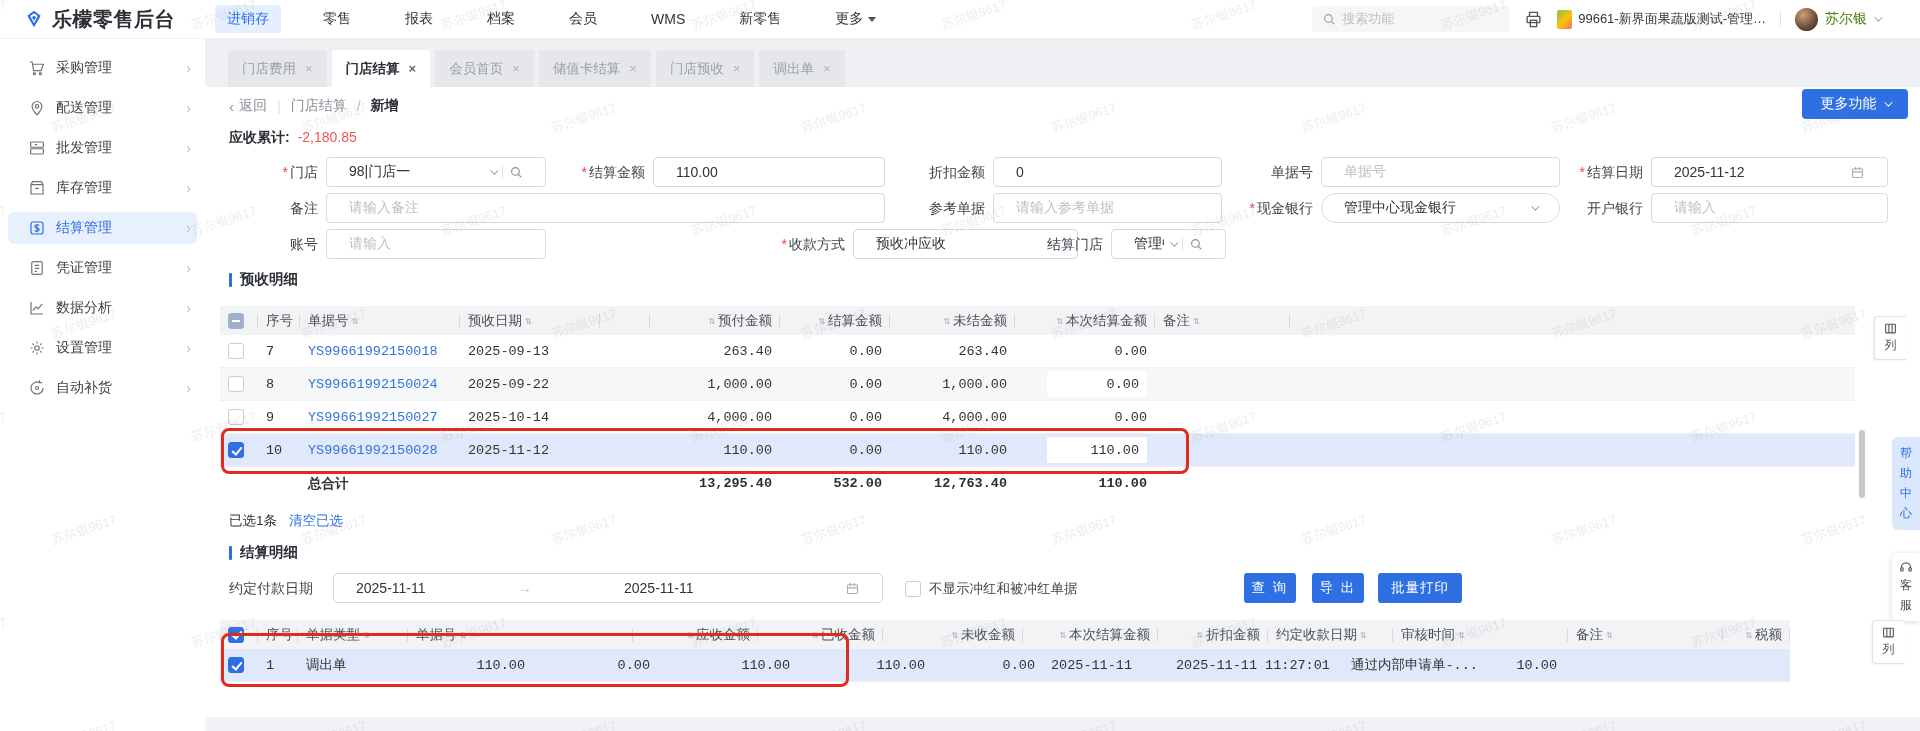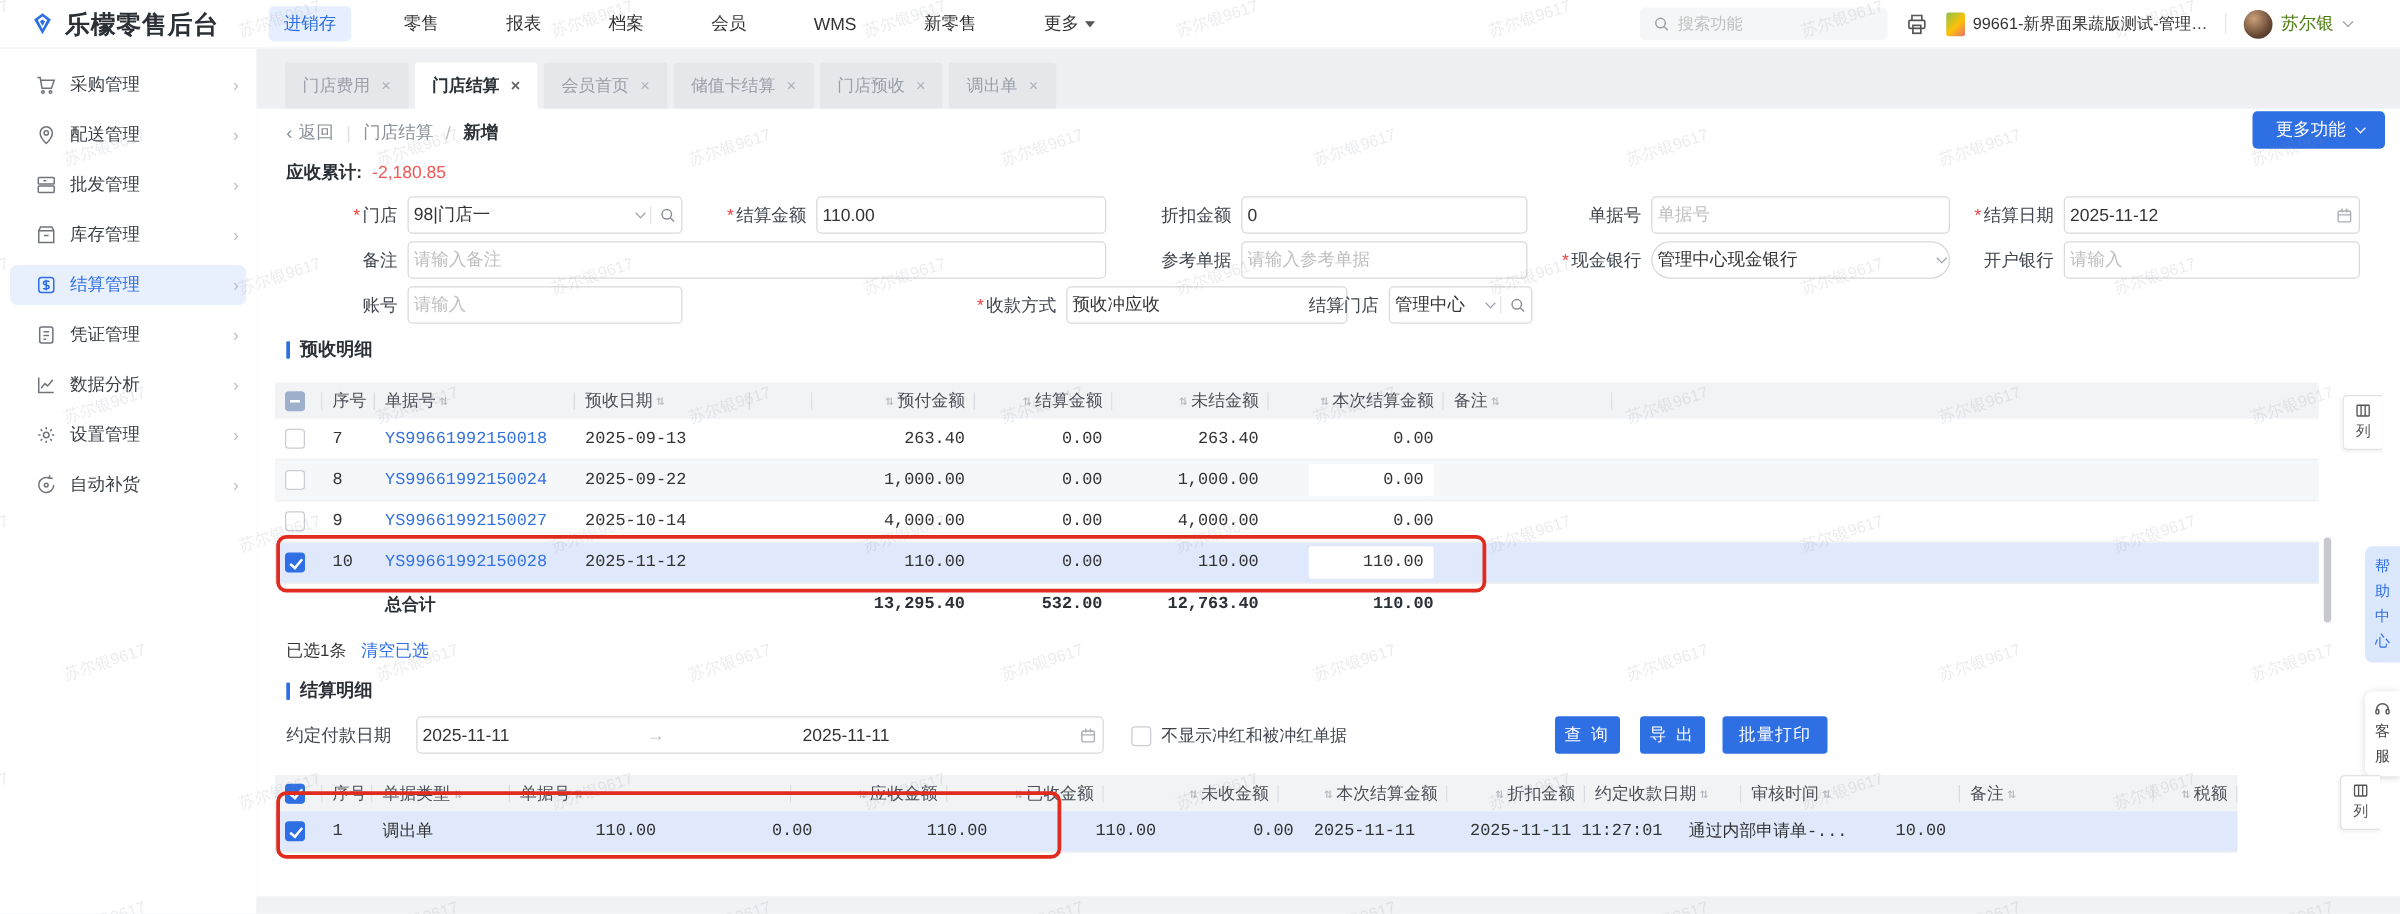--- a/index.html
+++ b/index.html
@@ -58,21 +58,21 @@
   .chev.small { width:6px; height:6px; }
   .chev.gray { color:#9aa0a8; }
 
   .summary { left:24px; top:42px; font-size:14px; display:flex; gap:8px;}
   .summary-label { color:#2b2f36; font-weight:bold; }
   .summary-value { color:#f25555; }
 
   
   .f-label { position:absolute; height:30px; line-height:30px; font-size:14px; color:#3f444d; text-align:right; white-space:nowrap;}
   .f-label .req { color:#f03e3e; margin-right:2px; }
-  .f-ctrl { position:absolute; height:30px; border:1px solid #d9d9d9; border-radius:4px; background:#fff; display:flex; align-items:center; font-size:14px; color:#333; padding:0 4px; gap:6px;}
+  .f-ctrl { position:absolute; height:30px; border:1px solid #d9d9d9; border-radius:4px; background:#fff; display:flex; align-items:center; font-size:14px; color:#333; padding:0 22px; gap:6px;}
   .f-ctrl .val { flex:1; white-space:nowrap; overflow:hidden; }
   .f-ctrl .ph { color:#bfbfbf; }
   .f-ctrl .vsep { width:1px; height:14px; background:#e3e3e3; }
 
   .section-title { position:absolute; display:flex; align-items:center; gap:8px; font-size:14.5px; font-weight:bold; color:#2b2f36;}
   .section-title::before { content:""; width:3px; height:14px; background:#2f6fe4; border-radius:1px;}
 
   
   .tbl { position:absolute;font-family:Liberation Mono, monospace; }
   .trow { display:flex; align-items:stretch; }

